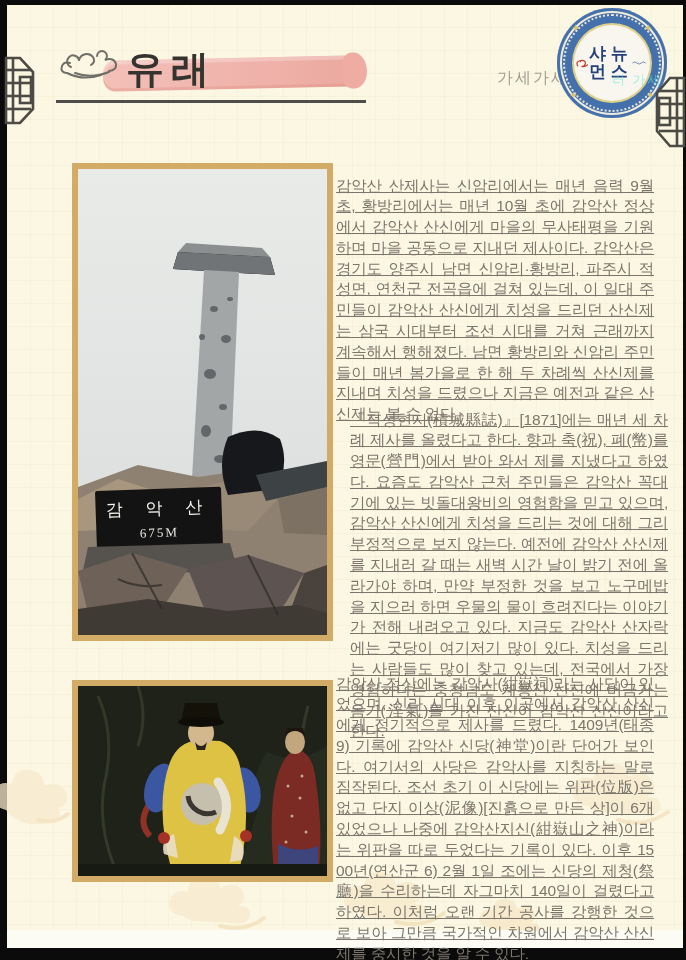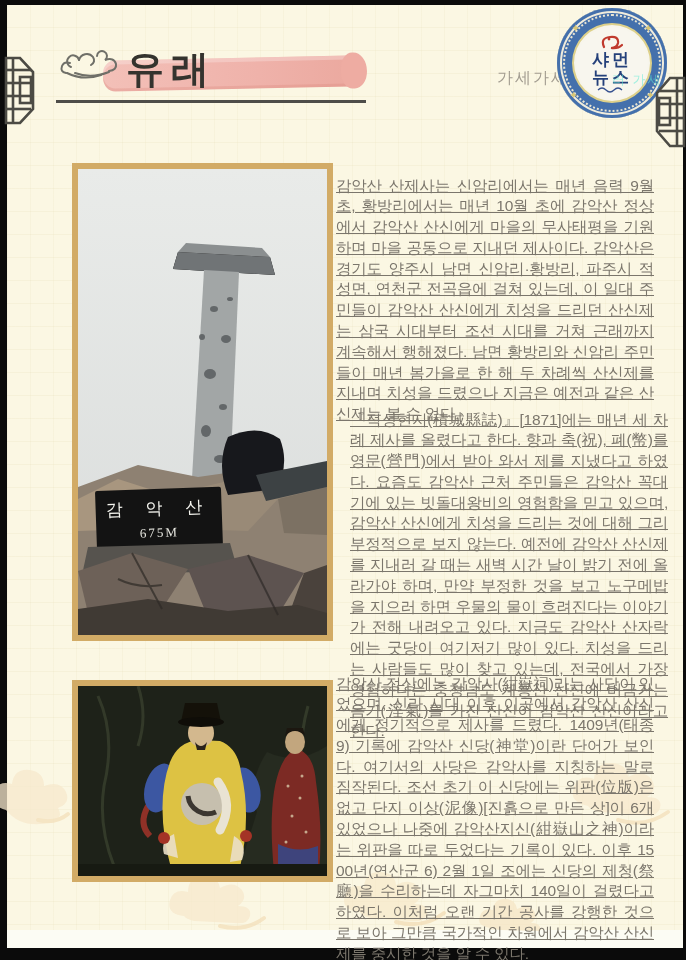--- a/index.html
+++ b/index.html
@@ -22,21 +22,21 @@
   .underline{left:56px;top:100px;width:310px;height:3px;background:#4e4d49;z-index:3;}
   .cloud-scroll{left:57px;top:45px;z-index:3;}
   .tagline{left:497px;top:68px;font-size:16px;color:#a29c90;letter-spacing:2px;z-index:1;}
   .tagline-frag{left:612px;top:71px;font-size:13px;color:#5eead4;letter-spacing:2px;opacity:.55;z-index:5;}
   
   .logo{left:557px;top:8px;width:110px;height:110px;border-radius:50%;background:#f7f5ec;
     box-shadow:inset 0 0 0 3px #4470ac, inset 0 0 0 5px #f0ecdc, inset 0 0 0 15px #4470ac, inset 0 0 0 17px #ddd08a;
     z-index:4;}
   .logo .ringdots{position:absolute;inset:6px;border-radius:50%;border:2px dotted #e9e5d3;}
   .logo .star{position:absolute;font-size:11px;color:#d9c775;z-index:2;}
-  .logo-inner{position:absolute;inset:19px;border-radius:50%;background:#f8f6ee;display:flex;flex-direction:column;
+  .logo-inner{position:absolute;inset:19px;border-radius:50%;background:#f8f6ee;display:flex;flex-direction:row;
     align-items:center;justify-content:center;}
   .logo-text{font-size:17px;line-height:18px;font-weight:700;color:#24407a;letter-spacing:3px;text-align:center;}
   .lattice{z-index:6;}
   
   .photo-frame{border:6px solid #d2ab66;box-shadow:inset 0 0 0 1px #a8説55, 0 0 0 1px #e6d6ac;background:#ddd;z-index:2;}
   .photo1{left:72px;top:163px;width:249px;height:466px;}
   .photo2{left:72px;top:680px;width:249px;height:190px;}
   
   .para{left:336px;width:318px;font-size:15.5px;line-height:20.8px;color:#7b766c;text-align:justify;
     letter-spacing:-0.2px;z-index:2;word-break:break-all;text-decoration:underline;}

